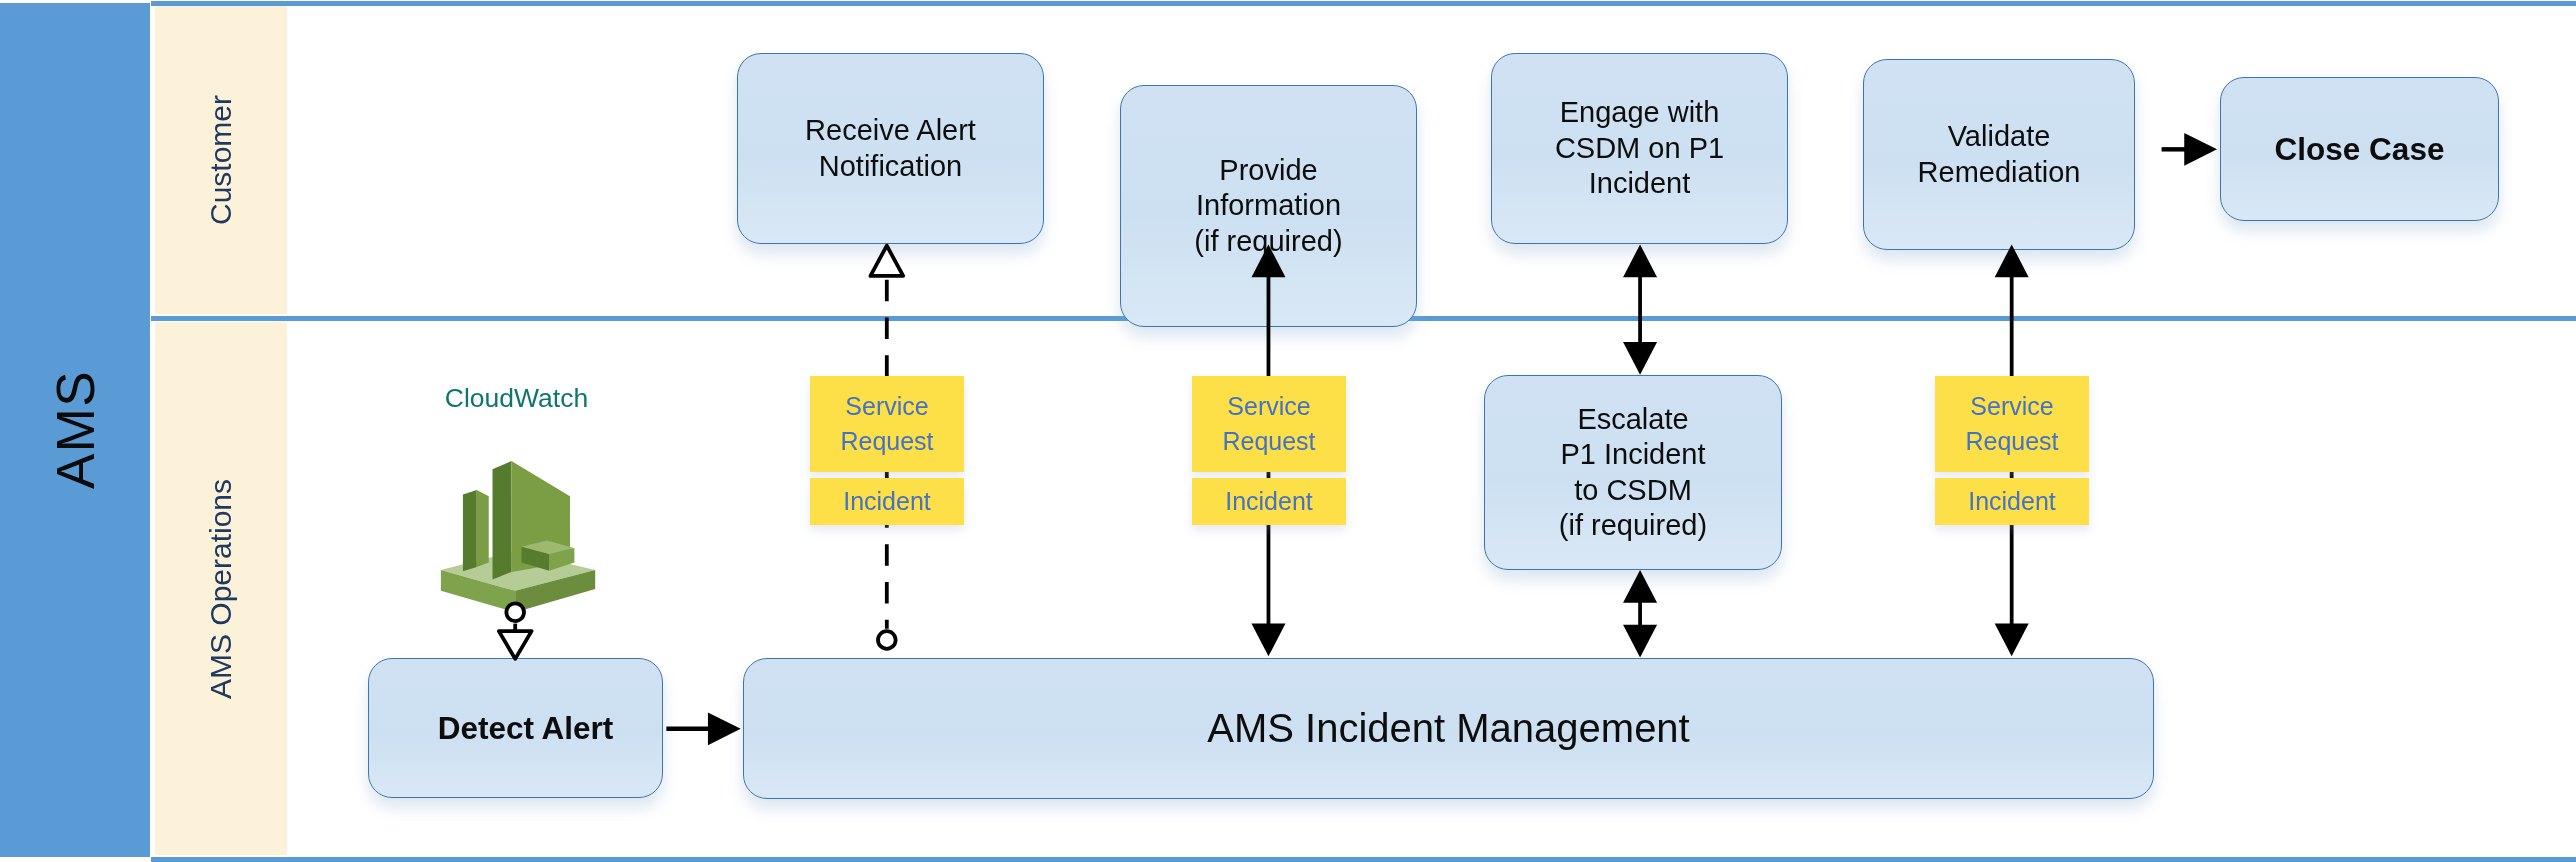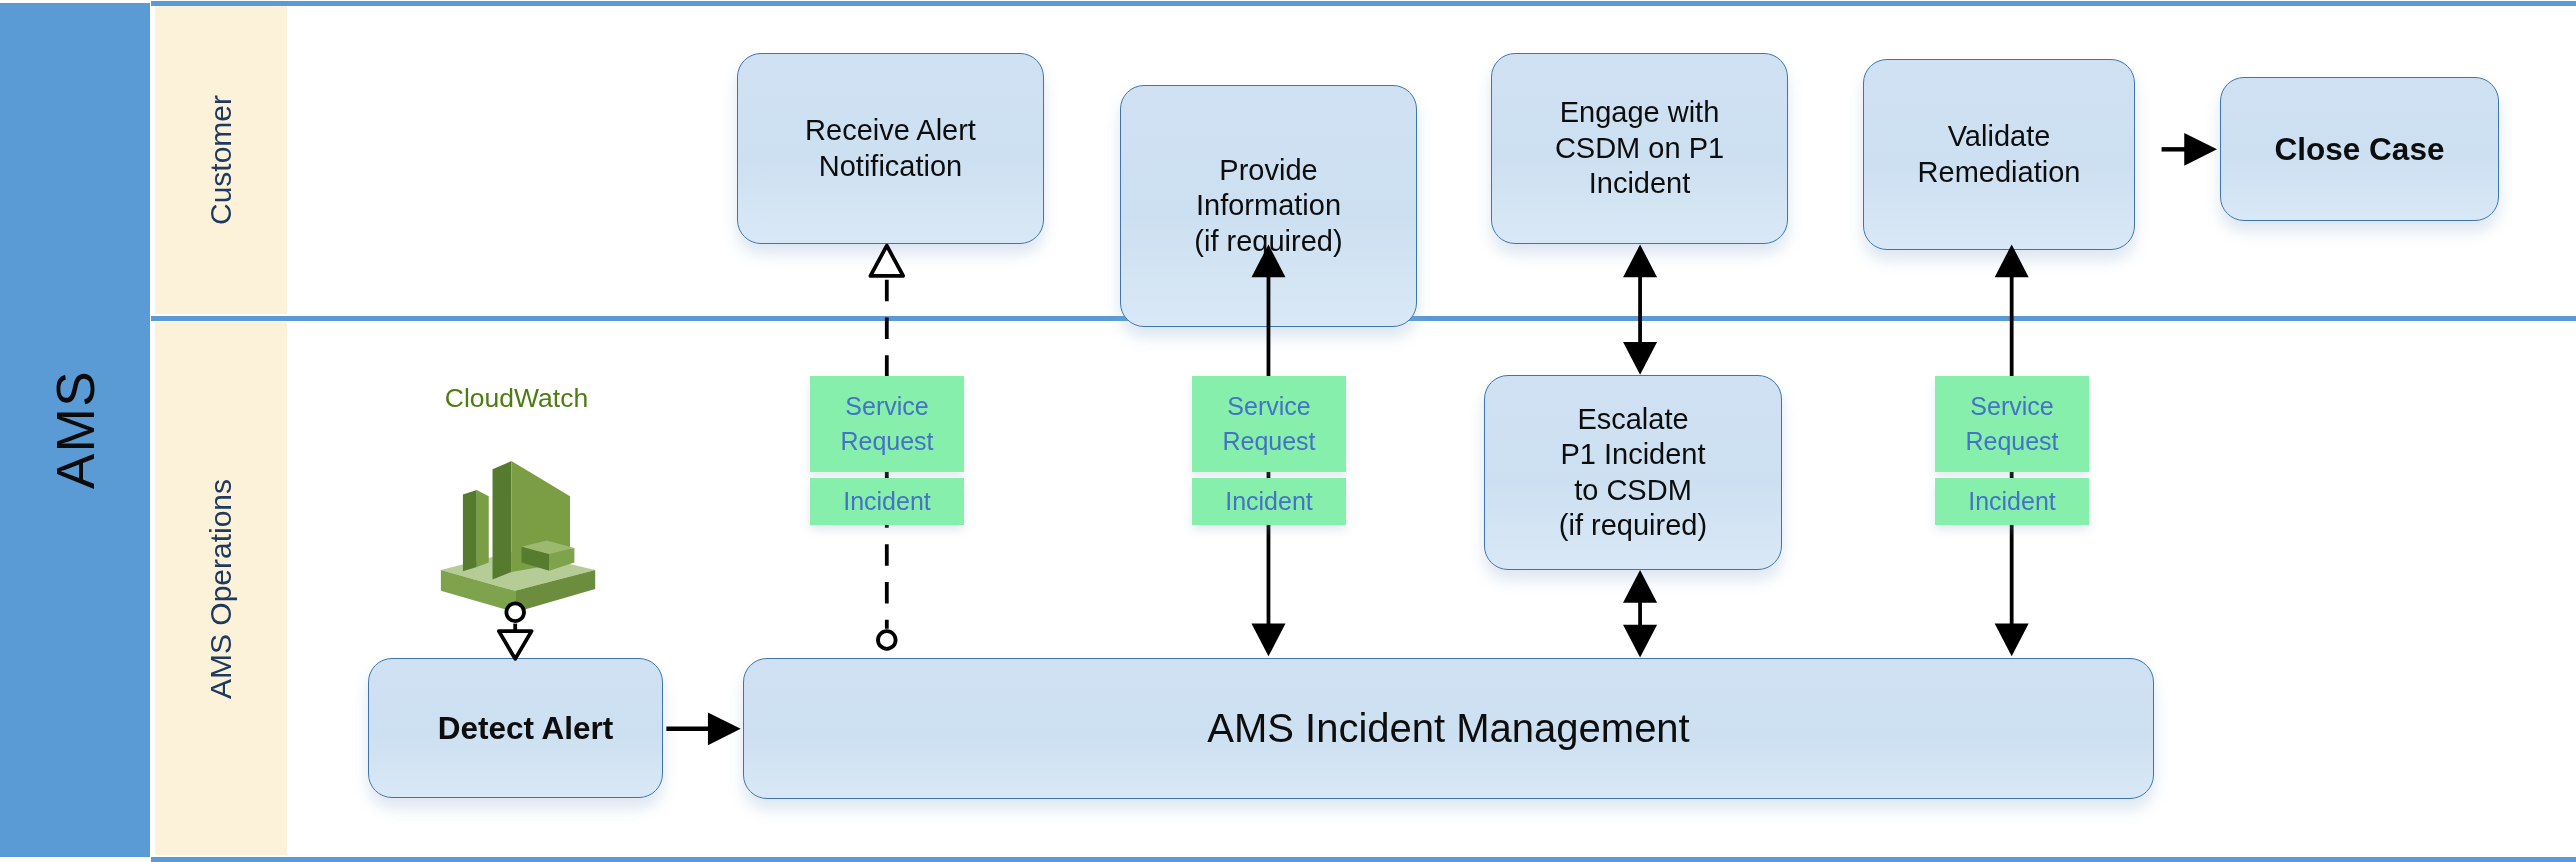--- a/index.html
+++ b/index.html
@@ -40,29 +40,29 @@
     color:#0d0d0d;font-size:29px;line-height:1.22;text-align:center;
     box-shadow:0 10px 15px rgba(130,165,205,.28);
   }
   .node span{display:block;}
   .node.bold{font-weight:bold;font-size:31.5px;}
   .node.big{font-size:40px;}
   
   svg.overlay{position:absolute;left:0;top:0;z-index:30;pointer-events:none;}
   
   .tag{
-    position:absolute;z-index:40;background:#86efac;color:#4472C4;
+    position:absolute;z-index:40;background:#fde047;color:#4472C4;
     display:flex;flex-direction:column;align-items:center;justify-content:center;
     font-size:25px;line-height:1.4;text-align:center;
     box-shadow:0 6.3px 8.8px rgba(150,170,200,.25);
   }
   .tag span{display:block;}
   
   .cw-caption{
-    position:absolute;z-index:25;color:#4d7c0f;font-size:26.5px;white-space:nowrap;
+    position:absolute;z-index:25;color:#0f766e;font-size:26.5px;white-space:nowrap;
     text-align:center;
   }
 </style>
 </head>
 <body>
 
 <div class="canvas">
 
   <div class="hline top"></div>
   <div class="hline mid"></div>

